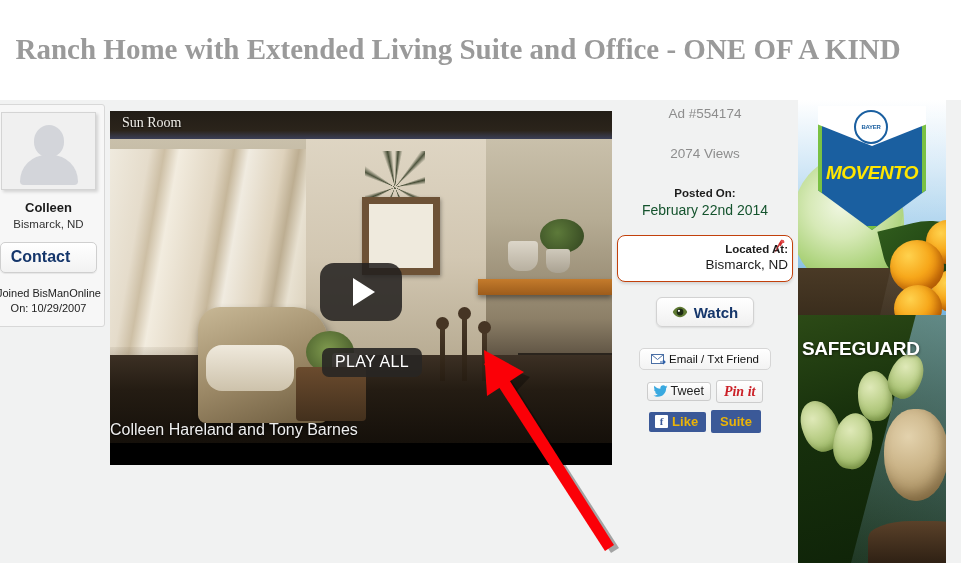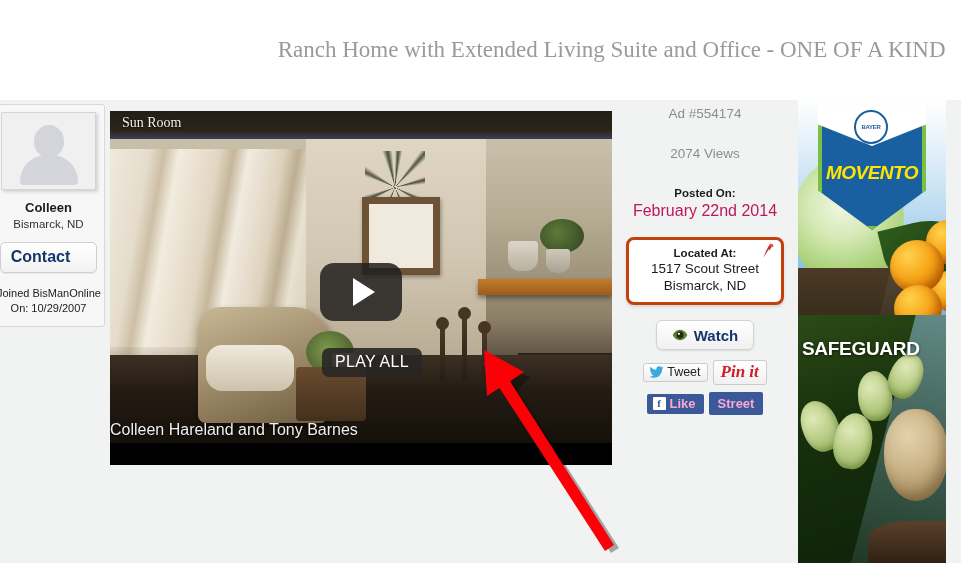--- a/index.html
+++ b/index.html
@@ -18,24 +18,24 @@
   
   .title-bar {
     position: absolute;
     left: 0; top: 0;
     width: 961px; height: 100px;
     background: #ffffff;
     display: flex; align-items: center; justify-content: center;
   }
   .title-text {
     font-family: "Liberation Serif", serif;
-    font-weight: normal;
-    font-size: 23px;
+    font-weight: bold;
+    font-size: 29px;
     color: #9a9a9a;
-    text-align: right;
+    text-align: left;
     line-height: 1.22;
     width: 930px;
     letter-spacing: 0px;
   }
 
   
   .content {
     position: absolute;
     left: 0; top: 100px;
     width: 961px; height: 463px;
@@ -354,33 +354,34 @@
     color: #8d8d8d;
   }
   .posted-label {
     margin-top: 26px;
     font-size: 11.5px;
     font-weight: bold;
     color: #1c1c1c;
   }
   .posted-date {
     margin-top: 3px;
-    font-size: 16px;
-    color: #be185d;
+    font-size: 14px;
+    color: #14532d;
   }
   .located-box {
     position: relative;
     margin: 17px auto 0 auto;
-    width: 158px;
+    width: 176px;
     padding: 7px 4px 9px 4px;
     background: #ffffff;
-    border: 3px solid #c2410c;
+    border: 1px solid #c2410c;
     border-radius: 8px;
     box-shadow: 0 2px 3px rgba(0,0,0,0.12);
     box-sizing: border-box;
+    text-align: right;
   }
   .located-label {
     font-size: 11.5px; font-weight: bold; color: #1c1c1c;
   }
   .located-line1, .located-line2 {
     font-size: 13.5px; color: #1c1c1c; margin-top: 2px;
   }
   .pin-icon {
     position: absolute; right: 6px; top: 3px;
     width: 13px; height: 16px;
@@ -432,21 +433,21 @@
   .pin-btn {
     background: linear-gradient(#ffffff, #f0f0f0);
     border: 1px solid #cccccc;
     border-radius: 3px;
     padding: 1px 7px 2px 7px;
     cursor: pointer;
   }
   .pin-label {
     font-family: "Liberation Serif", serif;
     font-style: italic; font-weight: bold;
-    font-size: 17px; color: #cb2027;
+    font-size: 14px; color: #cb2027;
   }
   .share-row2 {
     display: flex; justify-content: center; align-items: center;
     gap: 5px; margin-top: 7px;
   }
   .like-btn {
     display: flex; align-items: center; gap: 4px;
     background: #3b5998;
     border-radius: 2px;
     padding: 2px 8px 3px 6px;
@@ -456,21 +457,21 @@
     width: 13px; height: 13px;
     background: #ffffff;
     border-radius: 1px;
     color: #3b5998;
     font-weight: bold; font-size: 11px;
     font-family: "Liberation Serif", serif;
     display: flex; align-items: center; justify-content: center;
     line-height: 1;
   }
   .like-label, .share-label {
-    font-size: 13px; color: #f9a8d4; font-weight: bold;
+    font-size: 13px; color: #eab308; font-weight: bold;
   }
   .fbshare-btn {
     background: #3b5998;
     border-radius: 2px;
     padding: 2px 9px 3px 9px;
     cursor: pointer;
   }
 
   
   .ad-panel {
@@ -683,53 +684,60 @@
       <div class="posted-label">Posted On:</div>
       <div class="posted-date">February 22nd 2014</div>
 
       <div class="located-box">
         <svg class="pin-icon" viewBox="0 0 13 16">
           <path d="M8.4 0.6 L11.6 3.6 L9.4 4.3 L7.4 7.6 L5.2 5.6 L7.2 2.2 Z" fill="#d12b2b"></path>
           <path d="M5.2 5.6 L1.2 14.8 L6.2 7.0 Z" fill="#b22020"></path>
           <circle cx="9.6" cy="2.3" r="1.6" fill="#e45252"></circle>
         </svg>
         <div class="located-label">Located At:</div>
-        <div class="located-line1">1517 Scout Street</div>
         <div class="located-line2">Bismarck, ND</div>
       </div>
 
       <div class="watch-btn">
         <svg class="eye-icon" viewBox="0 0 16 12">
           <path d="M8 0.8 C3.6 0.8 0.9 5.2 0.9 6 C0.9 6.8 3.6 11.2 8 11.2 C12.4 11.2 15.1 6.8 15.1 6 C15.1 5.2 12.4 0.8 8 0.8 Z" fill="#5f7a33"></path>
           <circle cx="8" cy="6" r="3.4" fill="#1d2a13"></circle>
           <circle cx="6.9" cy="4.8" r="1.1" fill="#ffffff"></circle>
         </svg>
         <span class="watch-label">Watch</span>
       </div>
 
+      <div class="email-btn">
+        <svg class="env-icon" viewBox="0 0 15 11">
+          <rect x="0.5" y="0.5" width="12" height="9" fill="#ffffff" stroke="#4a6fa5"></rect>
+          <path d="M0.5 0.5 L6.5 5.5 L12.5 0.5" fill="none" stroke="#4a6fa5"></path>
+          <path d="M9 8 L14 8 M12 6 L14 8 L12 10" fill="none" stroke="#2d5fa8" stroke-width="1.2"></path>
+        </svg>
+        <span class="email-label">Email / Txt Friend</span>
+      </div>
 
       <div class="share-row1">
         <div class="tweet-btn">
           <svg class="bird-icon" viewBox="0 0 15 12">
             <path d="M14.6 1.6 c-0.5 0.25 -1.1 0.4 -1.7 0.5 c0.6 -0.37 1.05 -0.95 1.27 -1.65 c-0.56 0.33 -1.18 0.57 -1.84 0.7 C11.8 0.58 11.05 0.25 10.22 0.25 c-1.6 0 -2.9 1.3 -2.9 2.9 c0 0.23 0.03 0.45 0.08 0.66 C4.98 3.68 2.85 2.52 1.43 0.76 C1.18 1.2 1.03 1.7 1.03 2.24 c0 1 0.51 1.89 1.29 2.41 c-0.47 -0.015 -0.92 -0.145 -1.31 -0.36 l0 0.035 c0 1.4 1 2.57 2.32 2.84 c-0.24 0.065 -0.5 0.1 -0.76 0.1 c-0.19 0 -0.37 -0.02 -0.55 -0.05 c0.37 1.15 1.44 1.99 2.71 2.01 c-0.99 0.78 -2.24 1.24 -3.6 1.24 c-0.23 0 -0.46 -0.015 -0.69 -0.04 c1.28 0.82 2.8 1.3 4.44 1.3 c5.33 0 8.24 -4.41 8.24 -8.24 l-0.01 -0.375 c0.57 -0.41 1.06 -0.92 1.45 -1.5 Z" fill="#3aa9e0"></path>
           </svg>
           <span class="tweet-label">Tweet</span>
         </div>
         <div class="pin-btn">
           <span class="pin-label">Pin it</span>
         </div>
       </div>
 
       <div class="share-row2">
         <div class="like-btn">
           <span class="fb-f">f</span>
           <span class="like-label">Like</span>
         </div>
         <div class="fbshare-btn">
-          <span class="share-label">Street</span>
+          <span class="share-label">Suite</span>
         </div>
       </div>
     </div>
 
     <div class="ad-panel">
       <div class="ad-sky"></div>
       <div class="ad-lettuce"></div>
       <div class="ad-soil"></div>
       <div class="ad-diag"></div>
       <div class="ad-leaf"></div>

